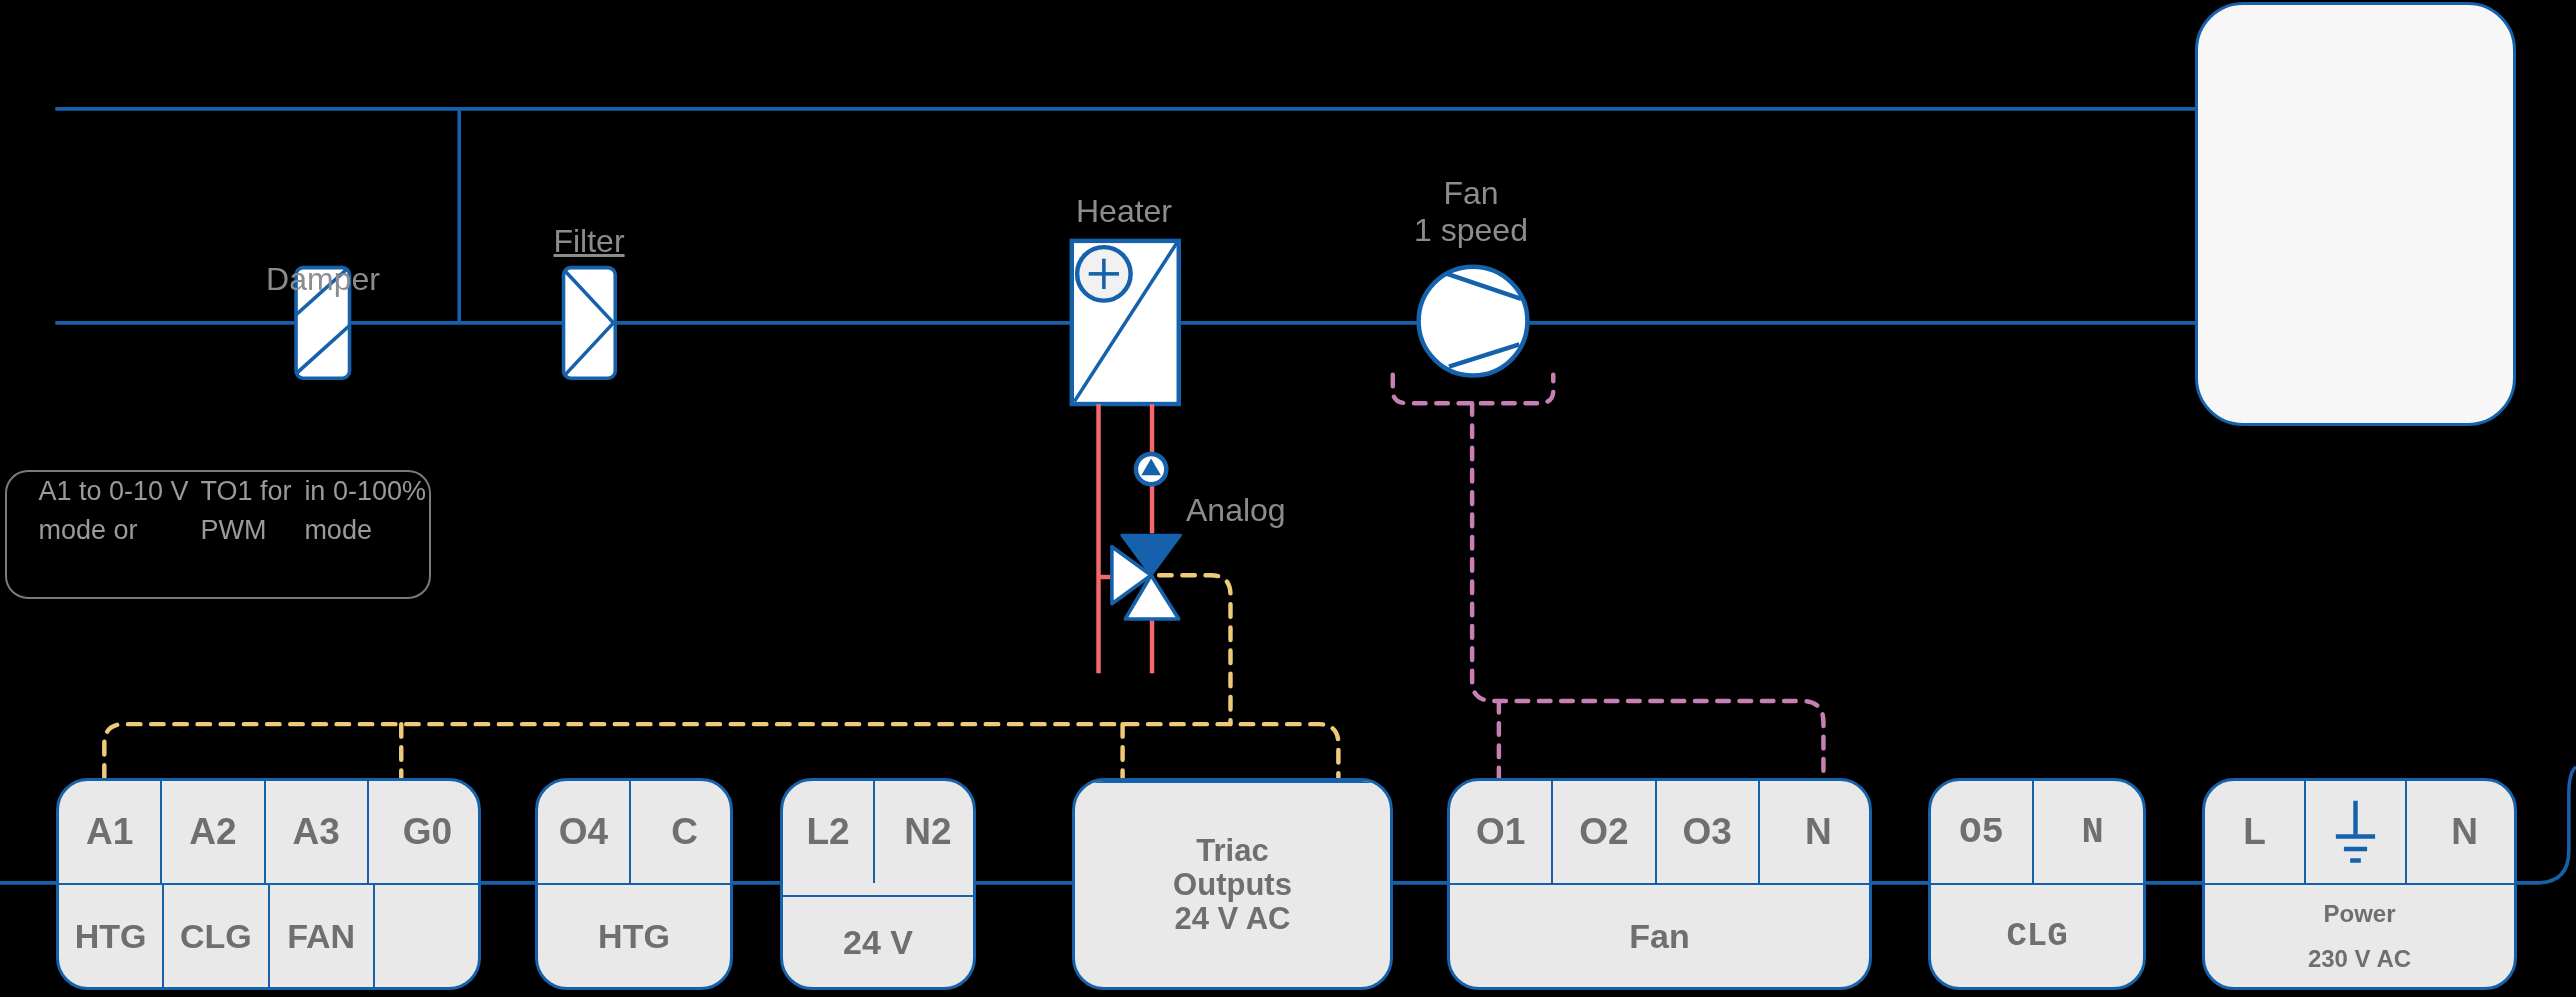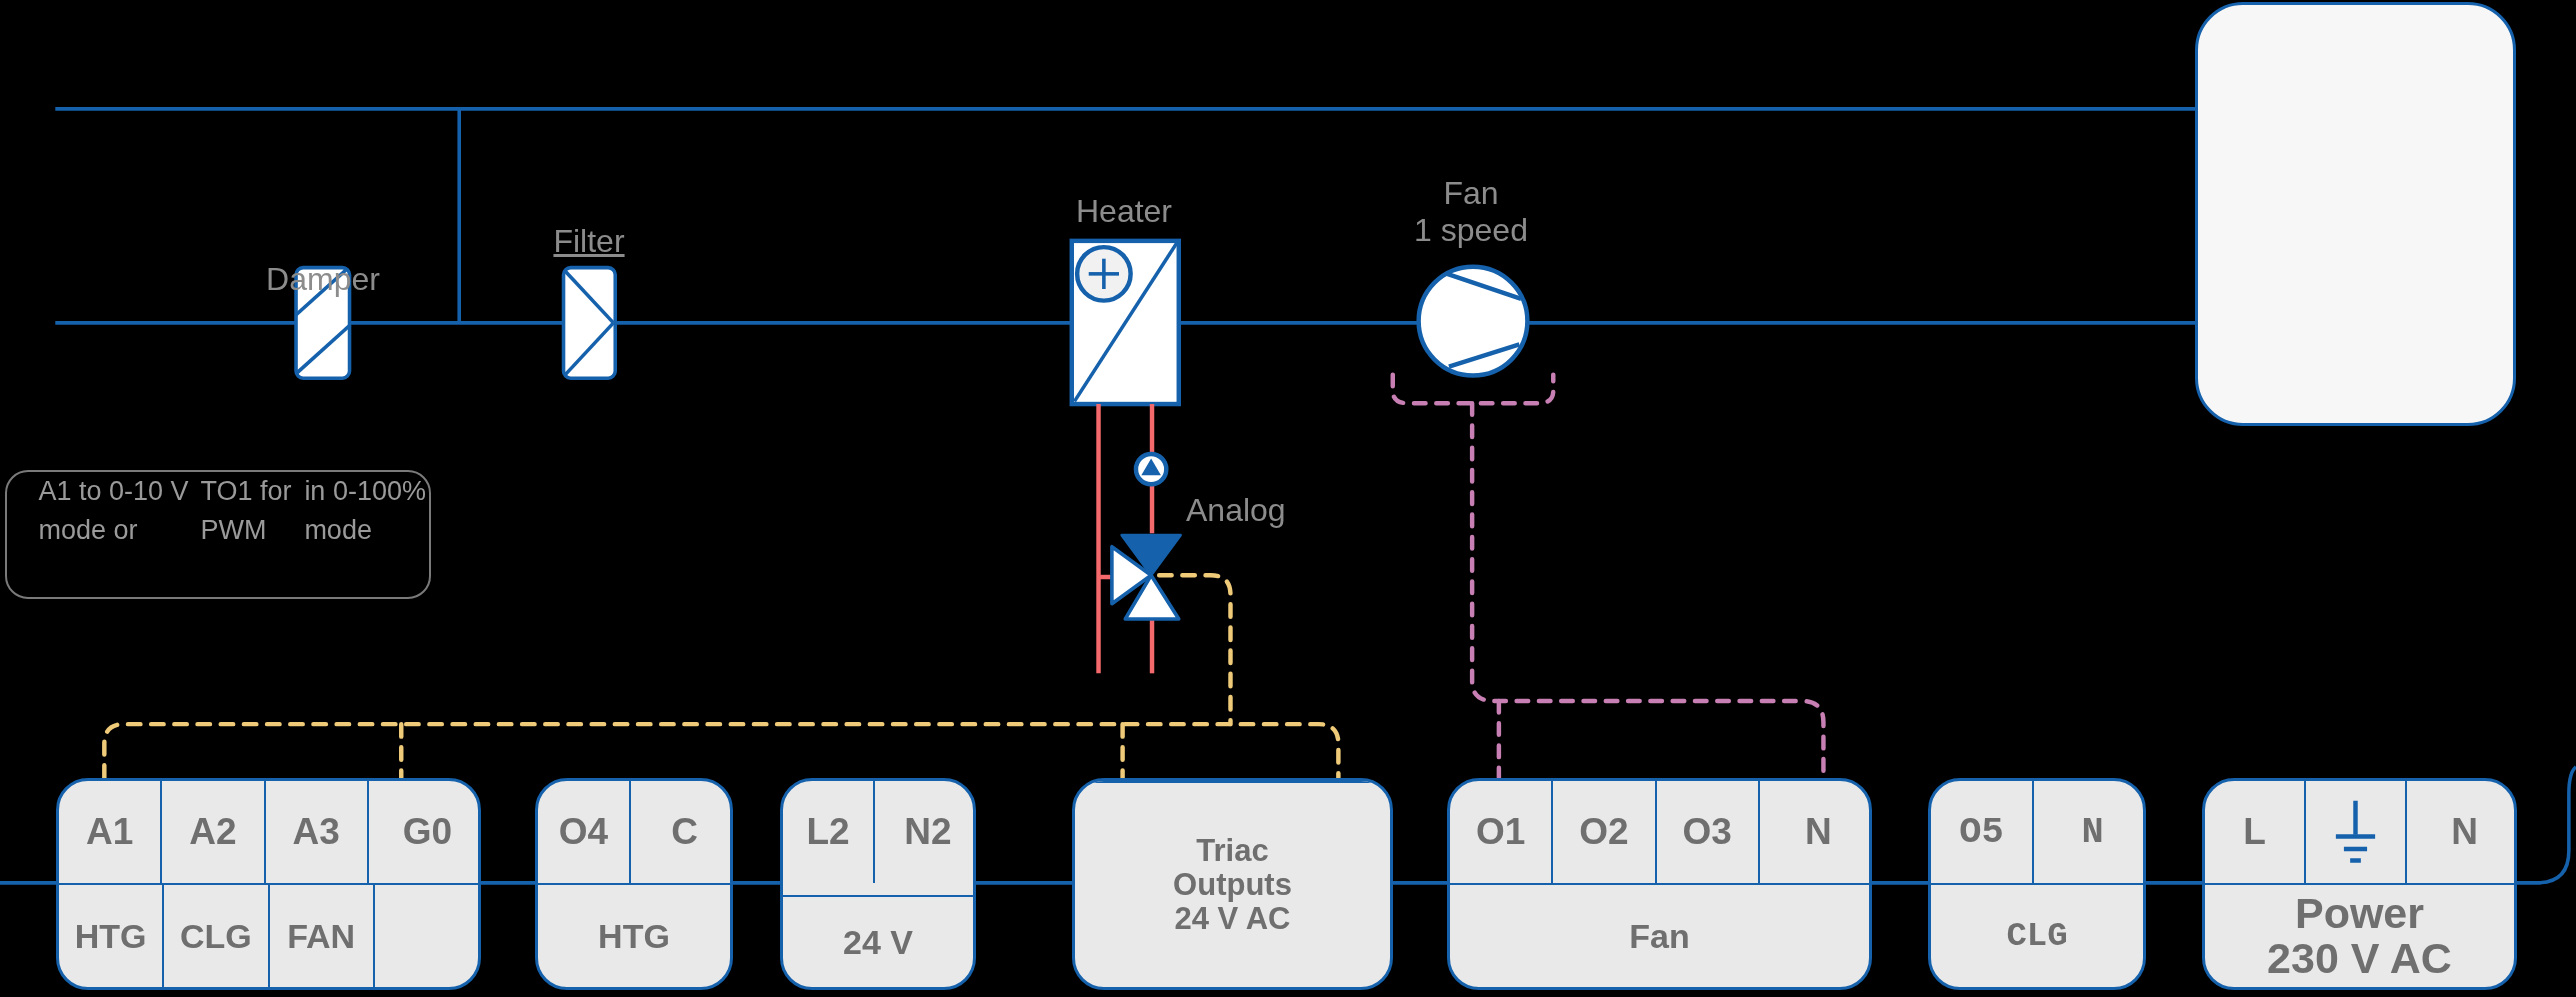--- a/index.html
+++ b/index.html
@@ -24,21 +24,21 @@
   .trow{display:flex;flex:0 0 102px;}
   .tcell{flex:1;display:flex;align-items:center;justify-content:center;
          border-right:2.7px solid var(--blue);color:var(--termtext);font-size:37px;font-weight:bold;}
   .tcell:last-child{border-right:none;padding-left:8px;}
   .brow{flex:1;border-top:2.7px solid var(--blue);display:flex;align-items:center;justify-content:center;}
   .bcell{flex:1;height:100%;display:flex;align-items:center;justify-content:center;
          border-right:2.7px solid var(--blue);color:var(--termtext);font-size:34px;font-weight:bold;}
   .bcell:last-child{border-right:none;}
   .blabel{color:var(--termtext);font-size:34px;font-weight:bold;text-align:center;}
   .blabel.small{font-size:31px;line-height:34px;}
-  .blabel.two{font-size:43px;line-height:45px;}
+  .blabel.two{font-size:24px;line-height:45px;}
   .gnd-wrap{flex:1;display:flex;align-items:center;justify-content:center;border-right:2.7px solid var(--blue);}
 </style>
 </head>
 <body>
 
 <div class="stage">
 
   <svg class="wires" width="2576" height="998" viewBox="0 0 2889 1119">
 
     <path d="M62 122 H2462" stroke="#1561ac" stroke-width="4" fill="none"></path>

